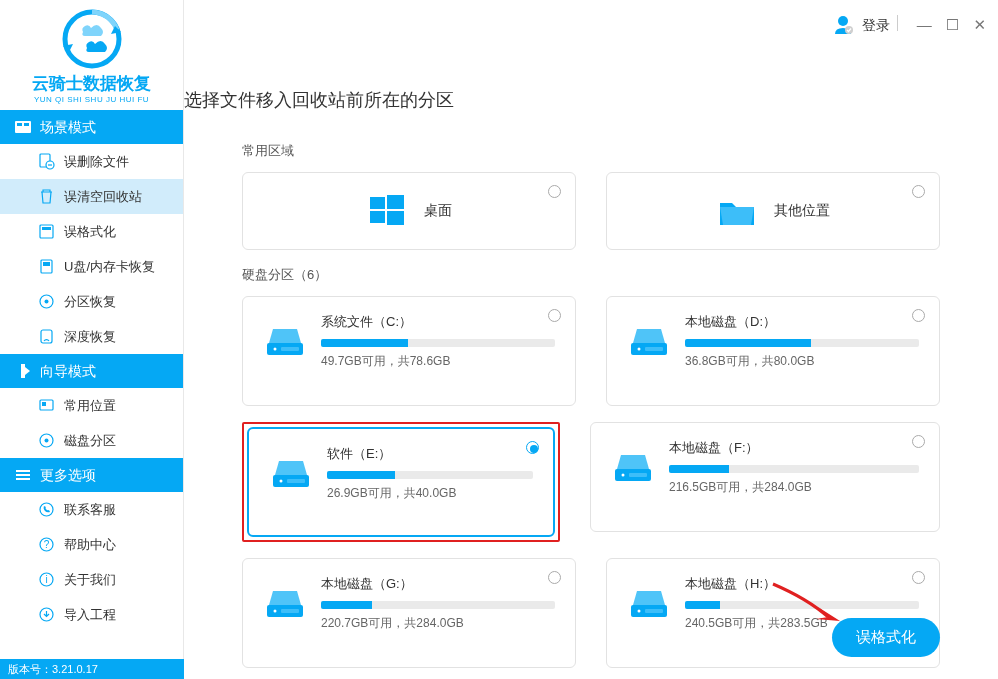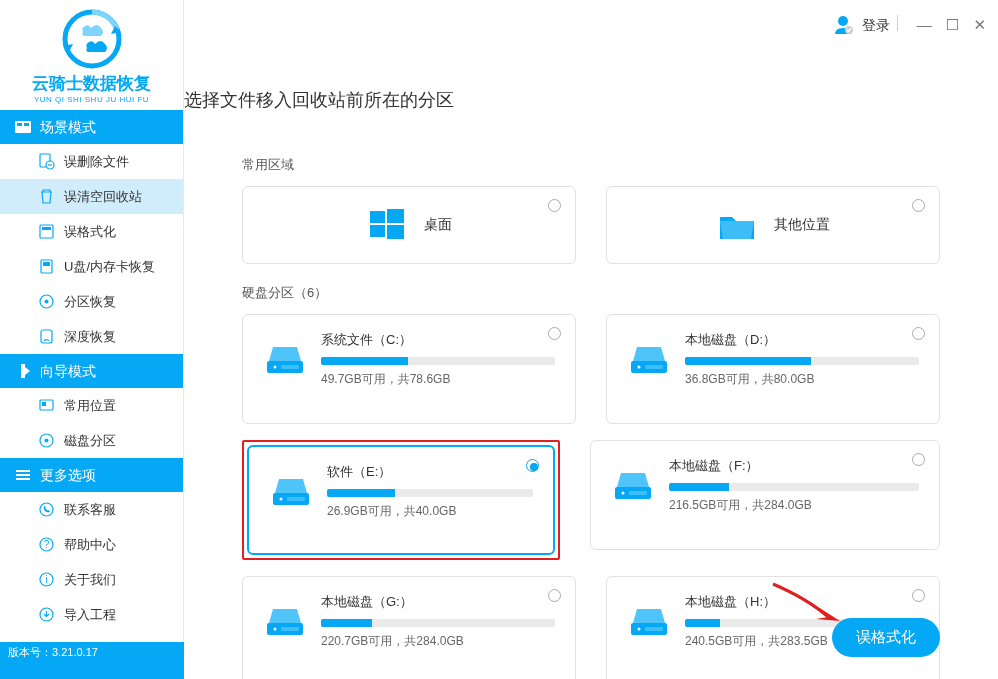--- a/index.html
+++ b/index.html
@@ -13,34 +13,34 @@
 
 .sb-header { background: #05a8f4; color: #fff; height: 34px; line-height: 34px; font-size: 14px; padding-left: 14px; position: relative; }
 .sb-header .hicon { position: absolute; left: 14px; top: 8px; width: 18px; height: 18px; }
 .sb-header span.txt { margin-left: 26px; }
 
 .sb-item { height: 35px; line-height: 35px; font-size: 13px; color: #333; padding-left: 38px; position: relative; cursor: pointer; }
 .sb-item.active { background: #d1ecfb; }
 .sb-item .iicon { position: absolute; left: 38px; top: 9px; width: 17px; height: 17px; }
 .sb-item span.txt { margin-left: 26px; }
 
-.version-bar { position: absolute; bottom: 0; left: 0; width: 184px; height: 37px; background: #05a8f4; color: #fff; font-size: 11px; line-height: 20px; padding-left: 8px; }
+.version-bar { position: absolute; bottom: 0; left: 0; width: 184px; height: 20px; background: #05a8f4; color: #fff; font-size: 11px; line-height: 20px; padding-left: 8px; }
 
 .main { margin-left: 184px; height: 679px; position: relative; }
 .topbar { height: 42px; position: relative; }
 .login { position: absolute; right: 108px; top: 14px; font-size: 14px; color: #333; }
 .login .av { display: inline-block; vertical-align: middle; margin-right: 4px; }
 .win-controls { position: absolute; right: 12px; top: 16px; color: #777; font-size: 15px; }
 .win-controls span { margin-left: 10px; cursor: pointer; }
 .vbar { position: absolute; right: 100px; top: 15px; width: 1px; height: 16px; background: #ccc; }
 
 .page-title { text-align: left; font-size: 18px; color: #333; margin-top: 46px; }
 
 .content { padding: 24px 58px 0 58px; }
-.sec-label { font-size: 13px; color: #555; margin-bottom: 12px; margin-top: 20px; }
+.sec-label { font-size: 13px; color: #555; margin-bottom: 12px; margin-top: 6px; }
 
 .card-row { display: flex; gap: 30px; margin-bottom: 16px; }
 .card { flex: 1; border: 1px solid #e2e2e2; border-radius: 6px; height: 78px; position: relative; display: flex; align-items: center; padding-left: 42px; }
 .card.big { height: 78px; justify-content: center; padding-left: 0; }
 .card .radio { position: absolute; right: 14px; top: 12px; width: 13px; height: 13px; border: 1.5px solid #aaa; border-radius: 50%; }
 .card .big-icon { width: 42px; height: 40px; margin-right: 16px; }
 .card .lbl { font-size: 14px; color: #333; }
 
 .redbox { border: 2.5px solid #e02020; padding: 3px; border-radius: 2px; }
 

